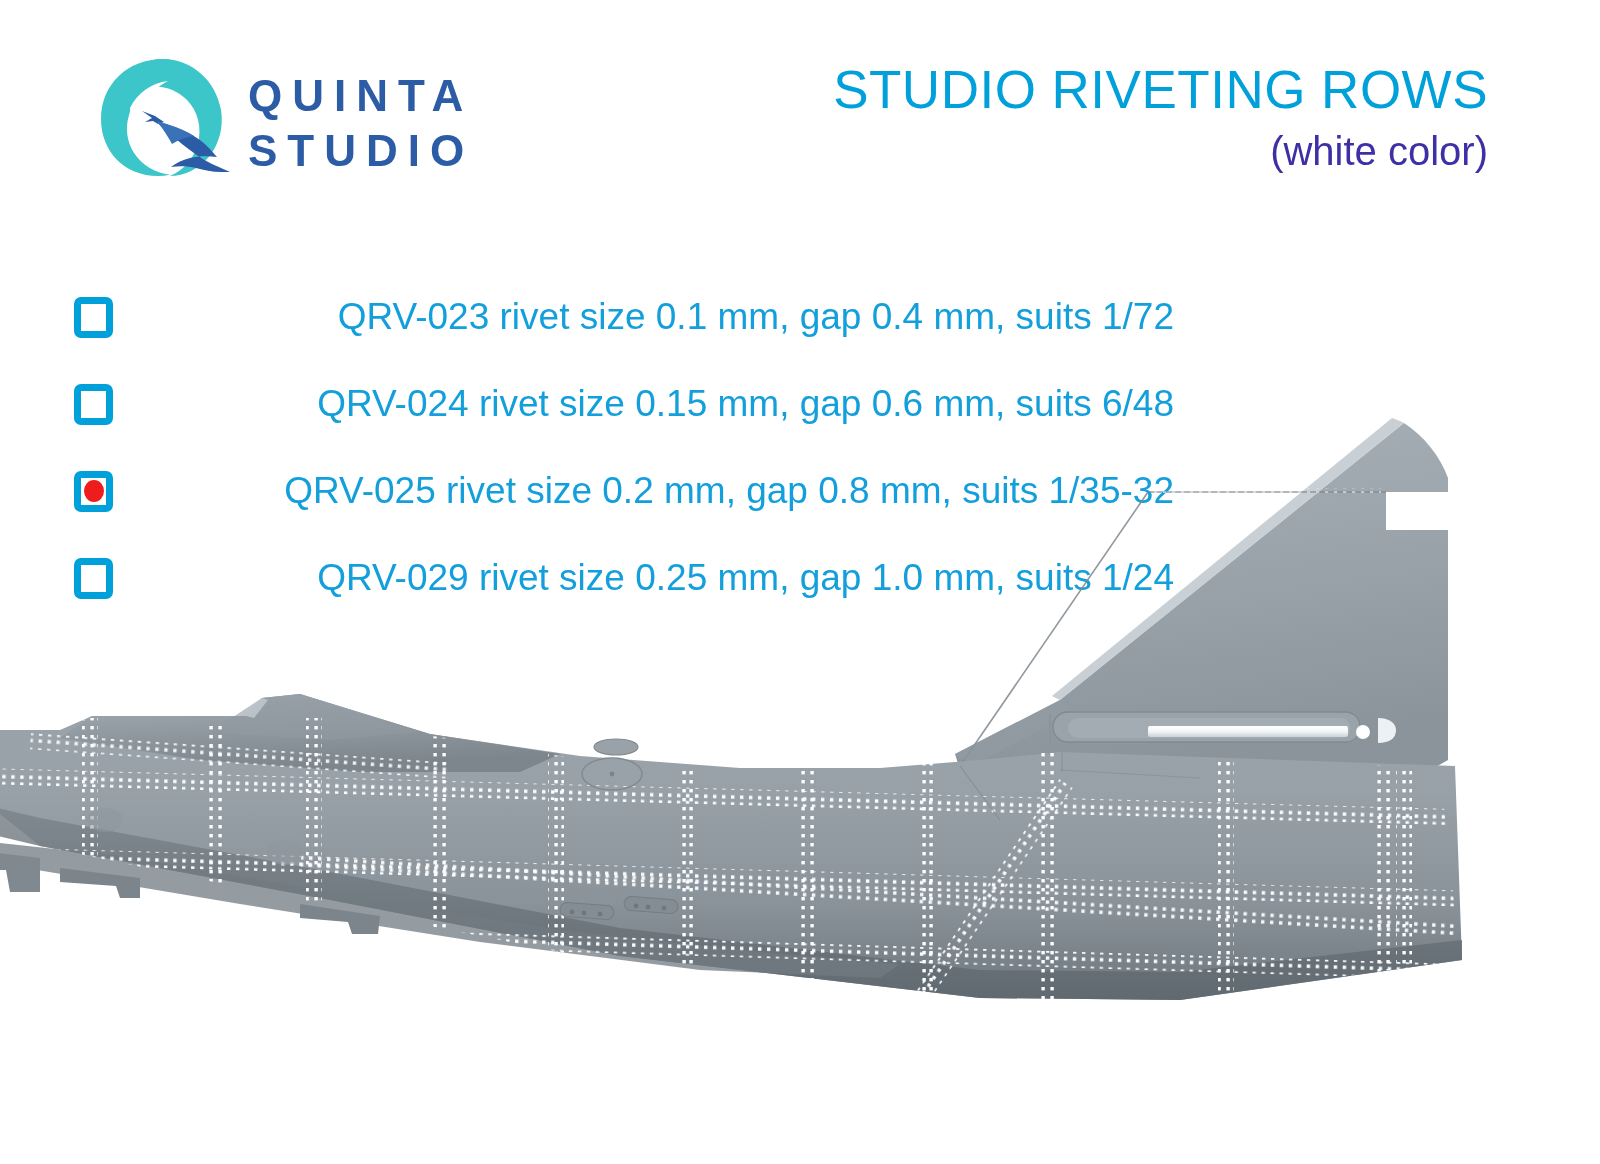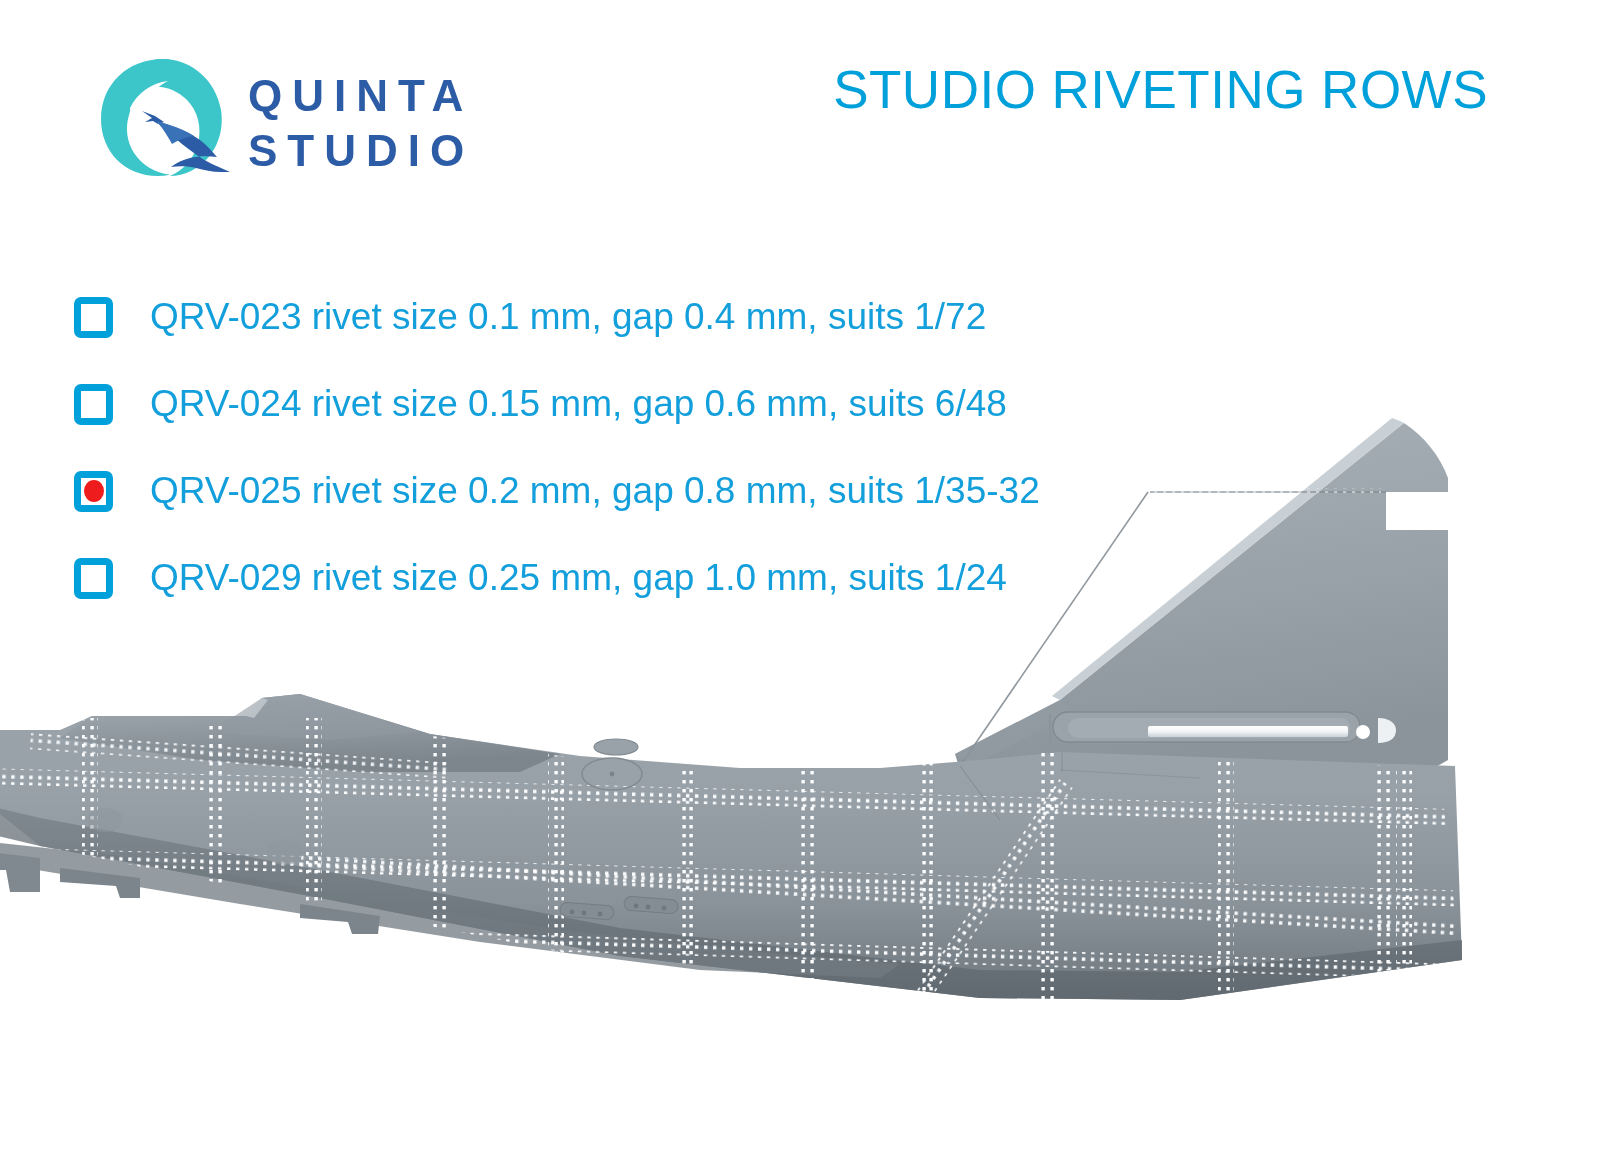--- a/index.html
+++ b/index.html
@@ -75,20 +75,21 @@
     position: absolute;
     left: 74px;
     top: 286px;
     width: 1100px;
   }
   .option-row {
     display: flex;
     align-items: center;
     height: 62px;
     margin-bottom: 25px;
+    justify-content: space-between;
   }
   .checkbox {
     width: 39px;
     height: 41px;
     box-sizing: border-box;
     border: 7px solid #00A0DA;
     border-radius: 7px;
     background: #ffffff;
     flex: none;
     display: flex;
@@ -148,20 +149,21 @@
         <path d="M64 69 C80 73 93 78 102 84 C94 85 86 88 80 92 C74 81 69 74 64 69 Z" fill="#3A72B8"></path>
       </svg>
       <div id="brand-words">
         <div class="brand-line">QUINTA</div>
         <div class="brand-line" id="brand-line-2">STUDIO</div>
       </div>
     </div>
 
     <div id="title-block">
       <div id="main-title">STUDIO RIVETING ROWS</div>
+      <div id="sub-title">(white color)</div>
     </div>
   </div>
 
   <div id="options">
 
     <div class="option-row">
       <div class="checkbox">
         
       </div>
       <div class="option-label">QRV-023 rivet size 0.1 mm, gap 0.4 mm, suits 1/72</div>

